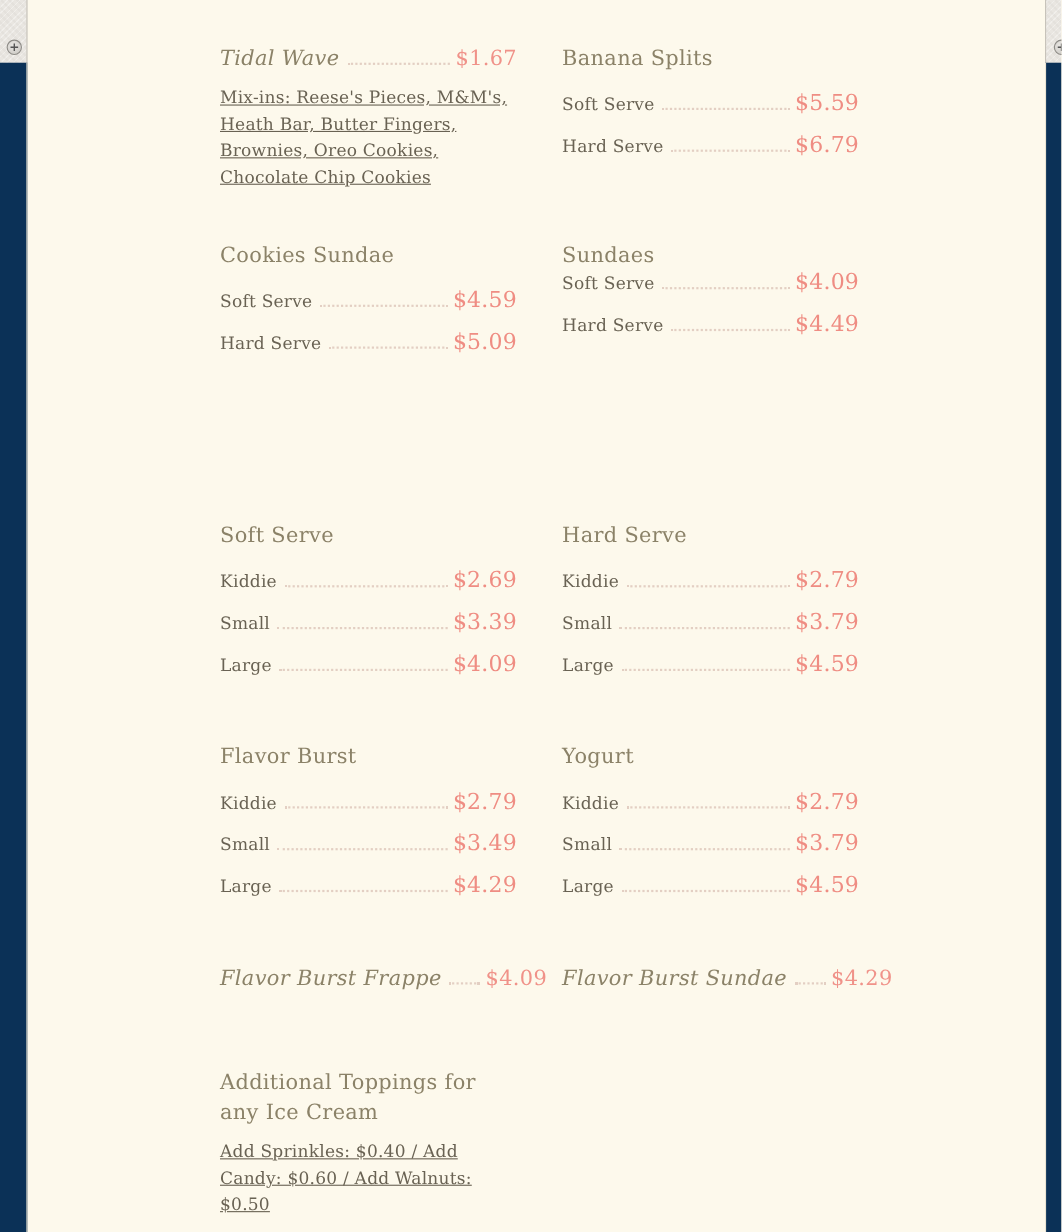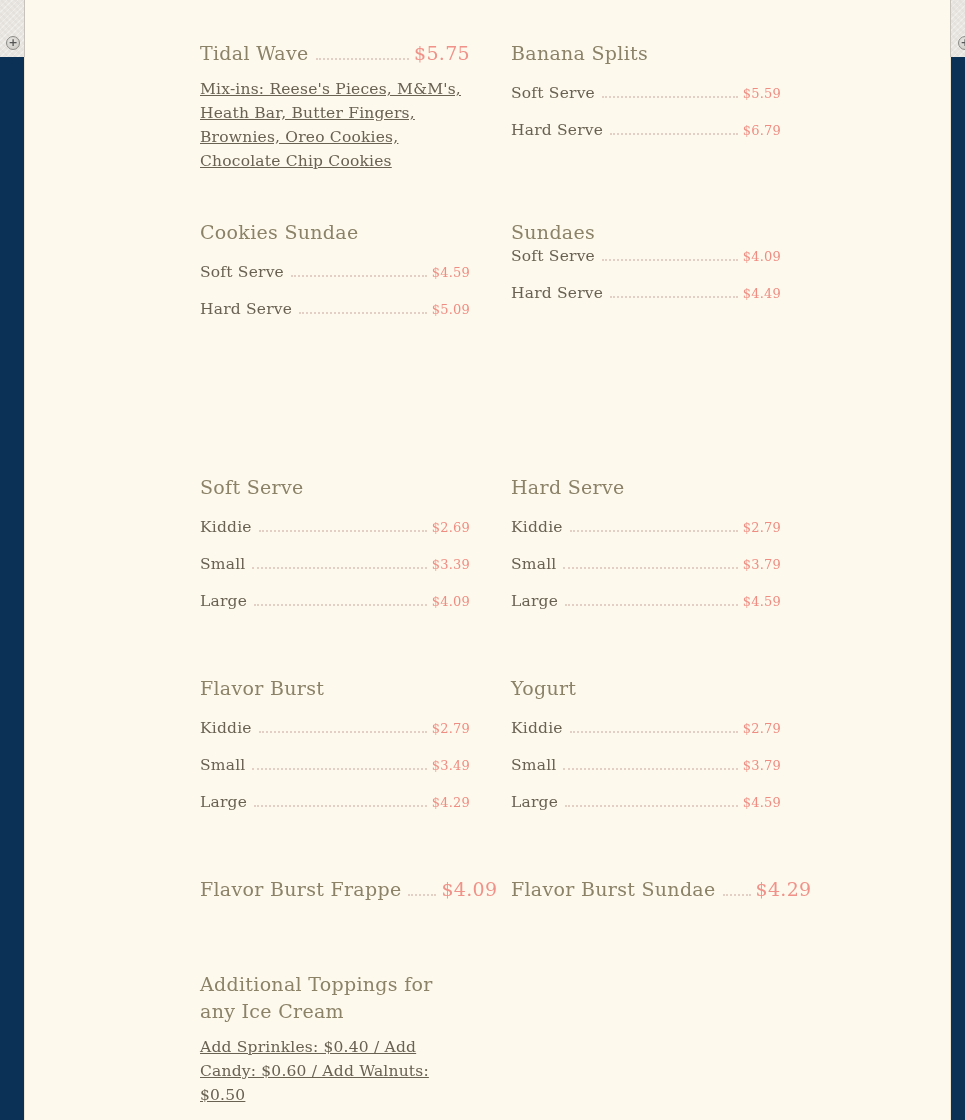--- a/index.html
+++ b/index.html
@@ -42,59 +42,59 @@
     grid-template-rows:179px 255px 201px 201px 95px auto;
     align-items:start;
   }
   .l { grid-column:1; } .r { grid-column:2; }
   .row1{grid-row:1} .row2{grid-row:2} .row3{grid-row:3} .row4{grid-row:4} .row5{grid-row:5} .row6{grid-row:6}
   h2 {
     font-size:19px; font-weight:normal; letter-spacing:0.3px;
     line-height:27px; color:#8B8268;
   }
   .trow { display:flex; align-items:baseline; }
-  .trow h2 { white-space:nowrap; }
+  .trow h2 { white-space:nowrap;font-style:italic; }
   .desc {
     margin-top:10px; margin-bottom:18px;
     font-size:15.5px; line-height:24px; letter-spacing:0.2px;
     color:#696253;
     text-decoration:underline;
   }
   .items { margin-top:16px; }
   .mi { display:flex; align-items:baseline; line-height:20px; }
   .mi + .mi { margin-top:16px; }
   .mi-label { font-size:15.5px; color:#696253; letter-spacing:0.2px; white-space:nowrap; }
   .dots {
     flex:1 1 auto;
     border-bottom:2px dotted #E3CFC3;
     margin:0 5px 3px 7px;
     min-width:28px;
   }
-  .price { font-size:13px; color:#EF8D83; letter-spacing:0.2px; white-space:nowrap; }
+  .price { font-size:20px; color:#EF8D83; letter-spacing:0.2px; white-space:nowrap; }
   .hprice { font-size:19px; color:#F09289; letter-spacing:0.3px; white-space:nowrap; }
 </style>
 </head>
 <body>
 
 <div class="gutter gutter-left">
   <div class="zoom-btn zoom-btn-left">+</div>
 </div>
 <div class="gutter gutter-right">
   <div class="zoom-btn zoom-btn-right">+</div>
 </div>
 <div class="navy navy-left"></div>
 <div class="navy navy-right"></div>
 
 <div class="menu">
 
   <section class="l row1">
     <div class="trow">
       <h2>Tidal Wave</h2>
       <span class="dots"></span>
-      <span class="hprice">$5.75</span>
+      <span class="hprice">$1.67</span>
     </div>
     <p class="desc">Mix-ins: Reese's Pieces, M&amp;M's, Heath Bar, Butter Fingers, Brownies, Oreo Cookies, Chocolate Chip Cookies</p>
   </section>
 
   <section class="r row1">
     <h2>Banana Splits</h2>
     <div class="items">
       <div class="mi">
         <span class="mi-label">Soft Serve</span>
         <span class="dots"></span>

